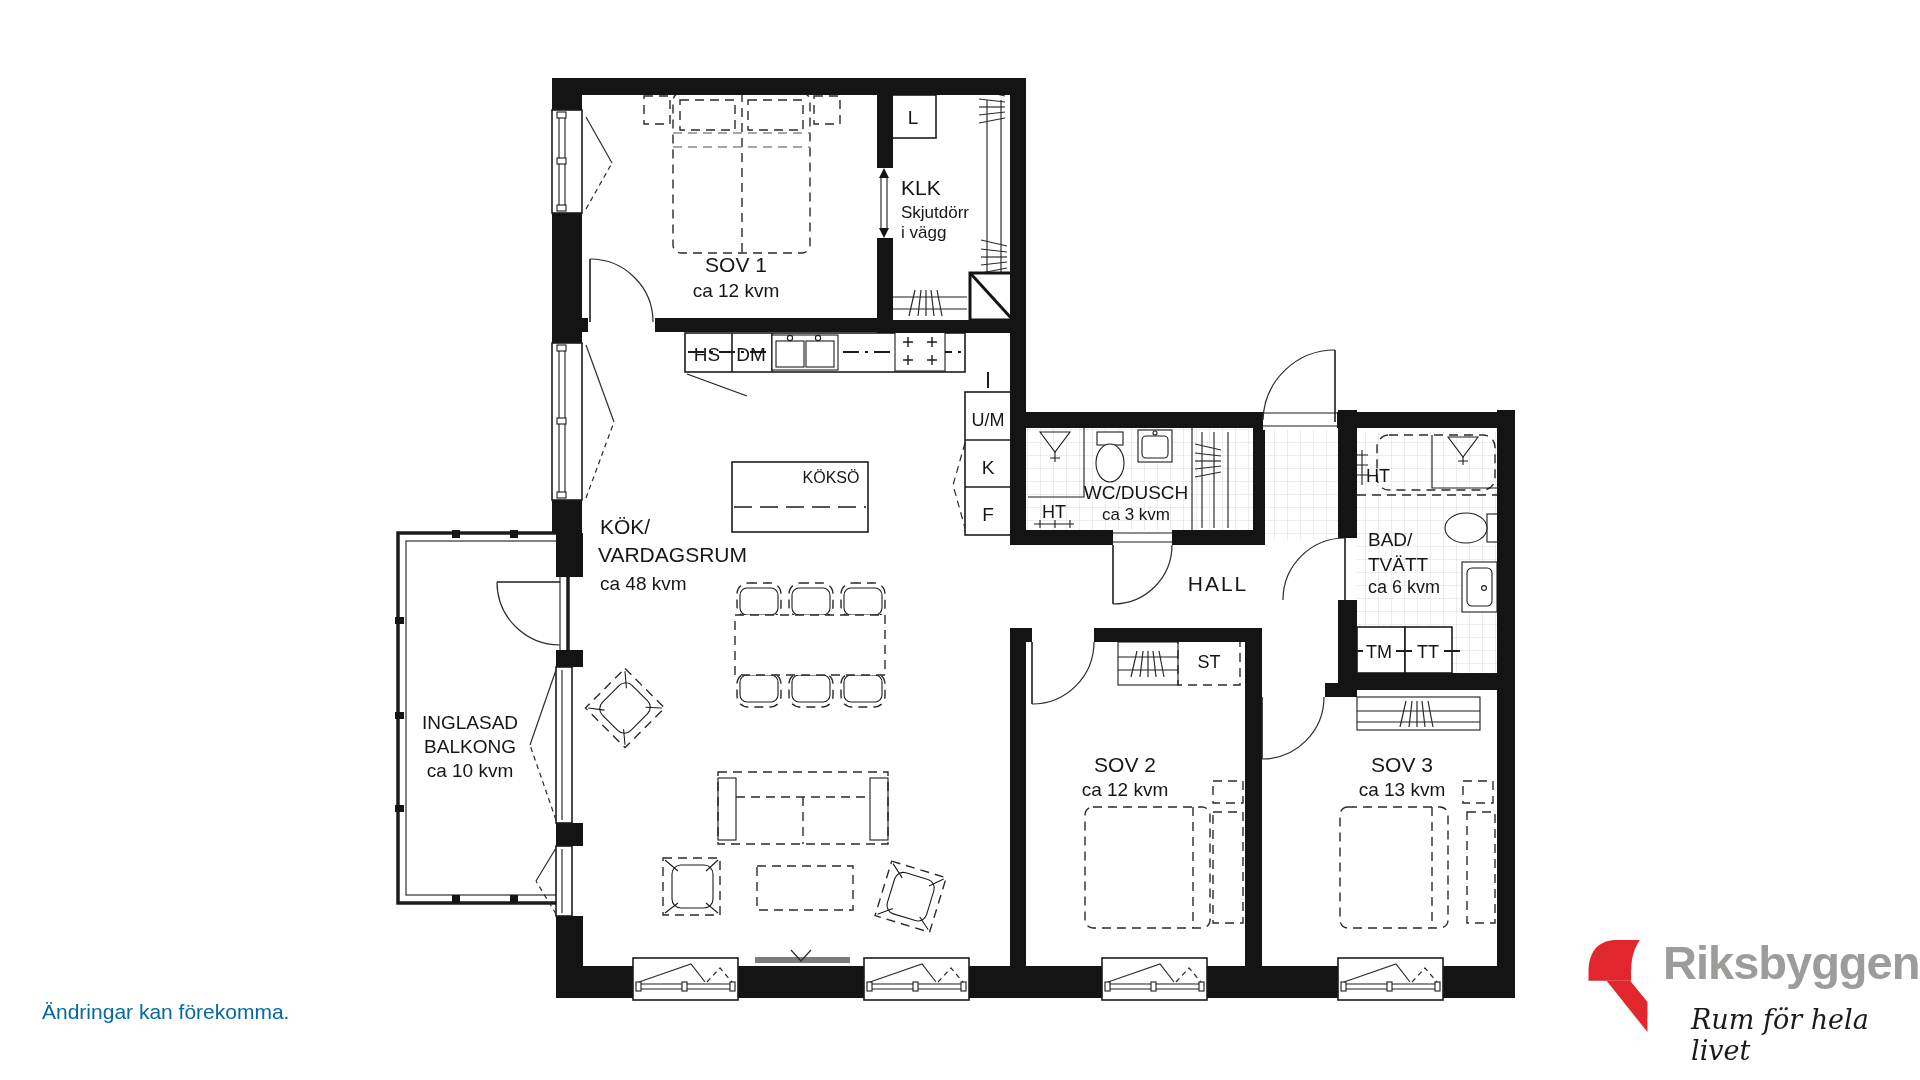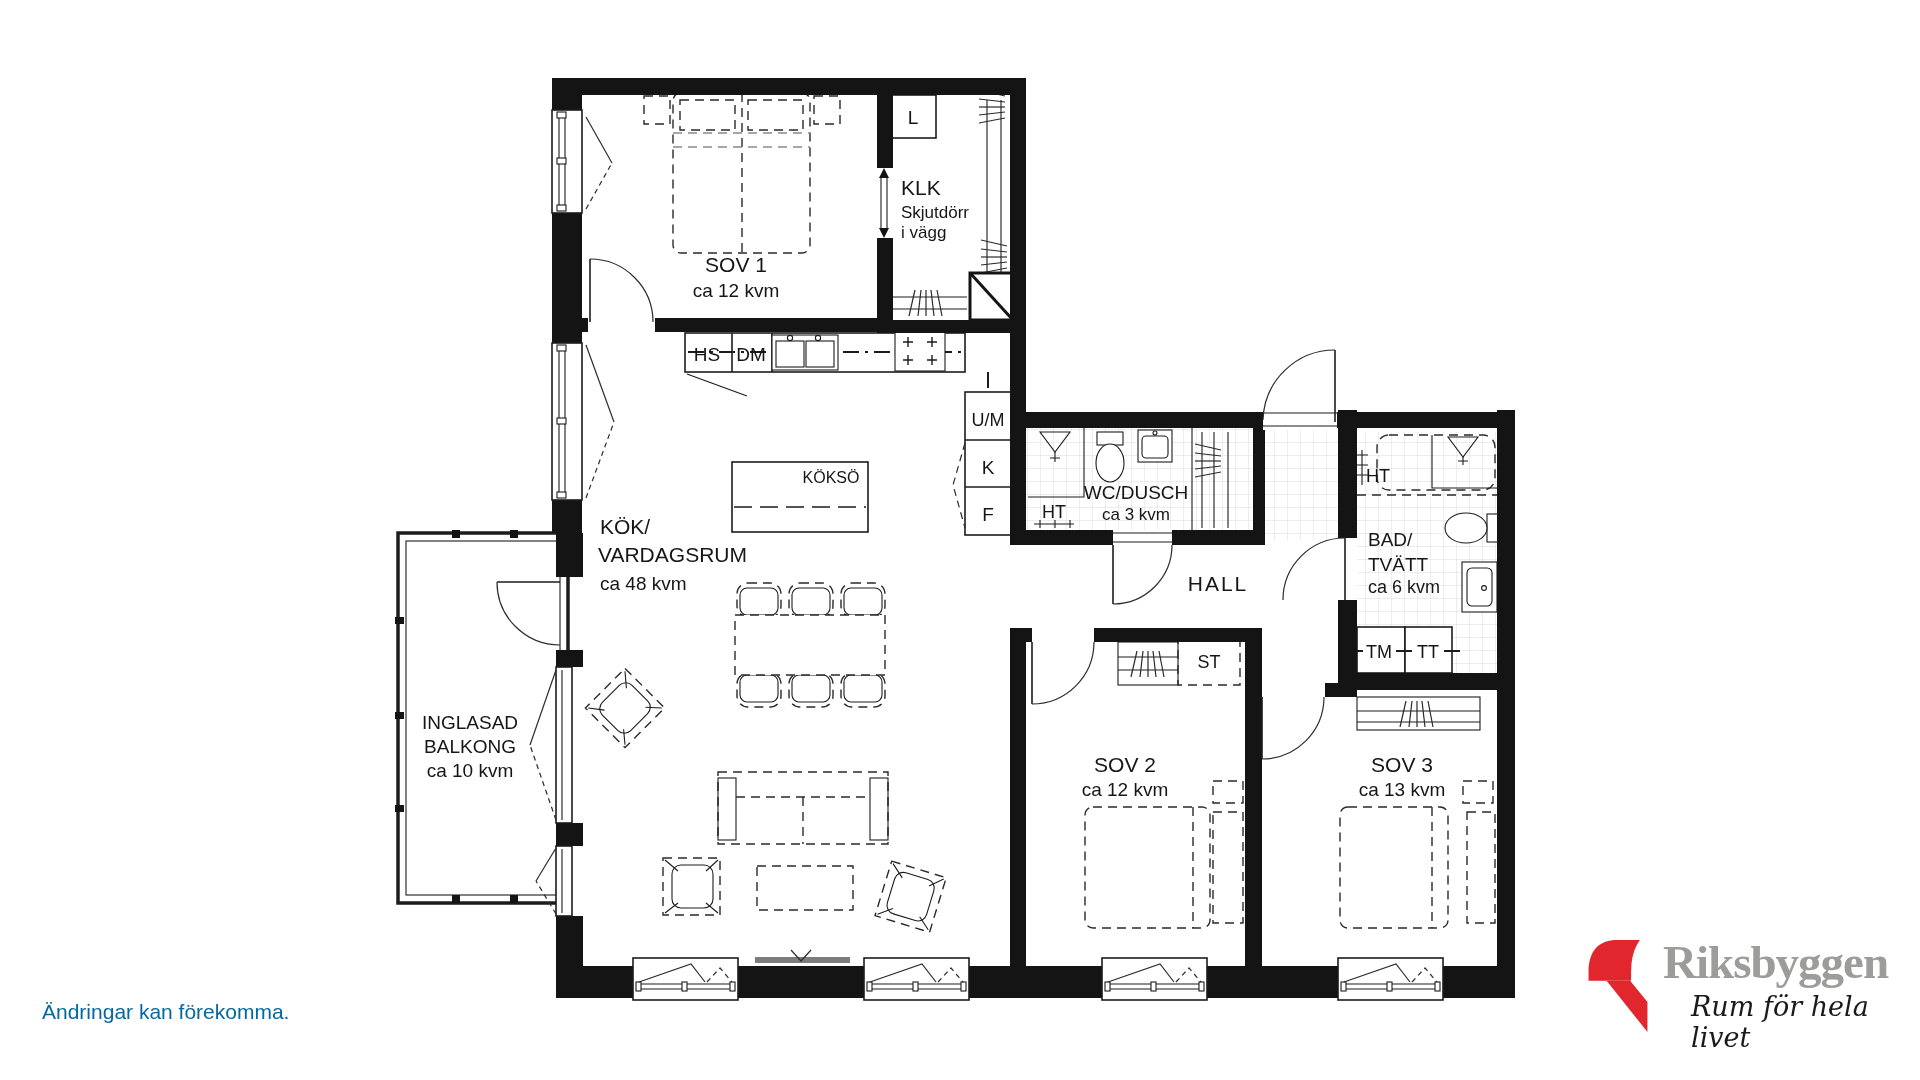--- a/index.html
+++ b/index.html
@@ -18,23 +18,23 @@
   .t21{font-size:21px;}
   .t19{font-size:19px;}
   .t18{font-size:18px;}
   .t17{font-size:17px;}
   .t16{font-size:16px;}
   .mid{text-anchor:middle;}
   .disclaimer{position:absolute;left:42px;top:1000px;font-size:21px;color:#0369a1;}
   .logo{position:absolute;left:1583px;top:938px;width:310px;display:flex;align-items:flex-start;}
   .logo-mark{flex:0 0 auto;}
   .logo-txt{margin-left:10px;display:flex;flex-direction:column;}
-  .logo-name{font-size:47px;font-weight:bold;color:#9C9C9B;letter-spacing:-1px;line-height:1.05;font-family:Liberation Serif, serif;}
+  .logo-name{font-size:47px;font-weight:bold;color:#9C9C9B;letter-spacing:-1px;line-height:1.05;}
   .logo-tag{font-family:"DejaVu Serif",serif;font-style:italic;font-size:27px;color:#1a1a1a;
-            margin-left:28px;margin-top:4px;}
+            margin-left:28px;margin-top:17px;}
 </style>
 </head>
 <body>
 
 <div class="page">
 
 <svg width="1920" height="1080" viewBox="0 0 1920 1080">
   <defs>
     <pattern id="tile" width="13" height="13" patternUnits="userSpaceOnUse">
       <path d="M13 0H0V13" stroke="#dcdcdc" stroke-width="1" fill="none"></path>

